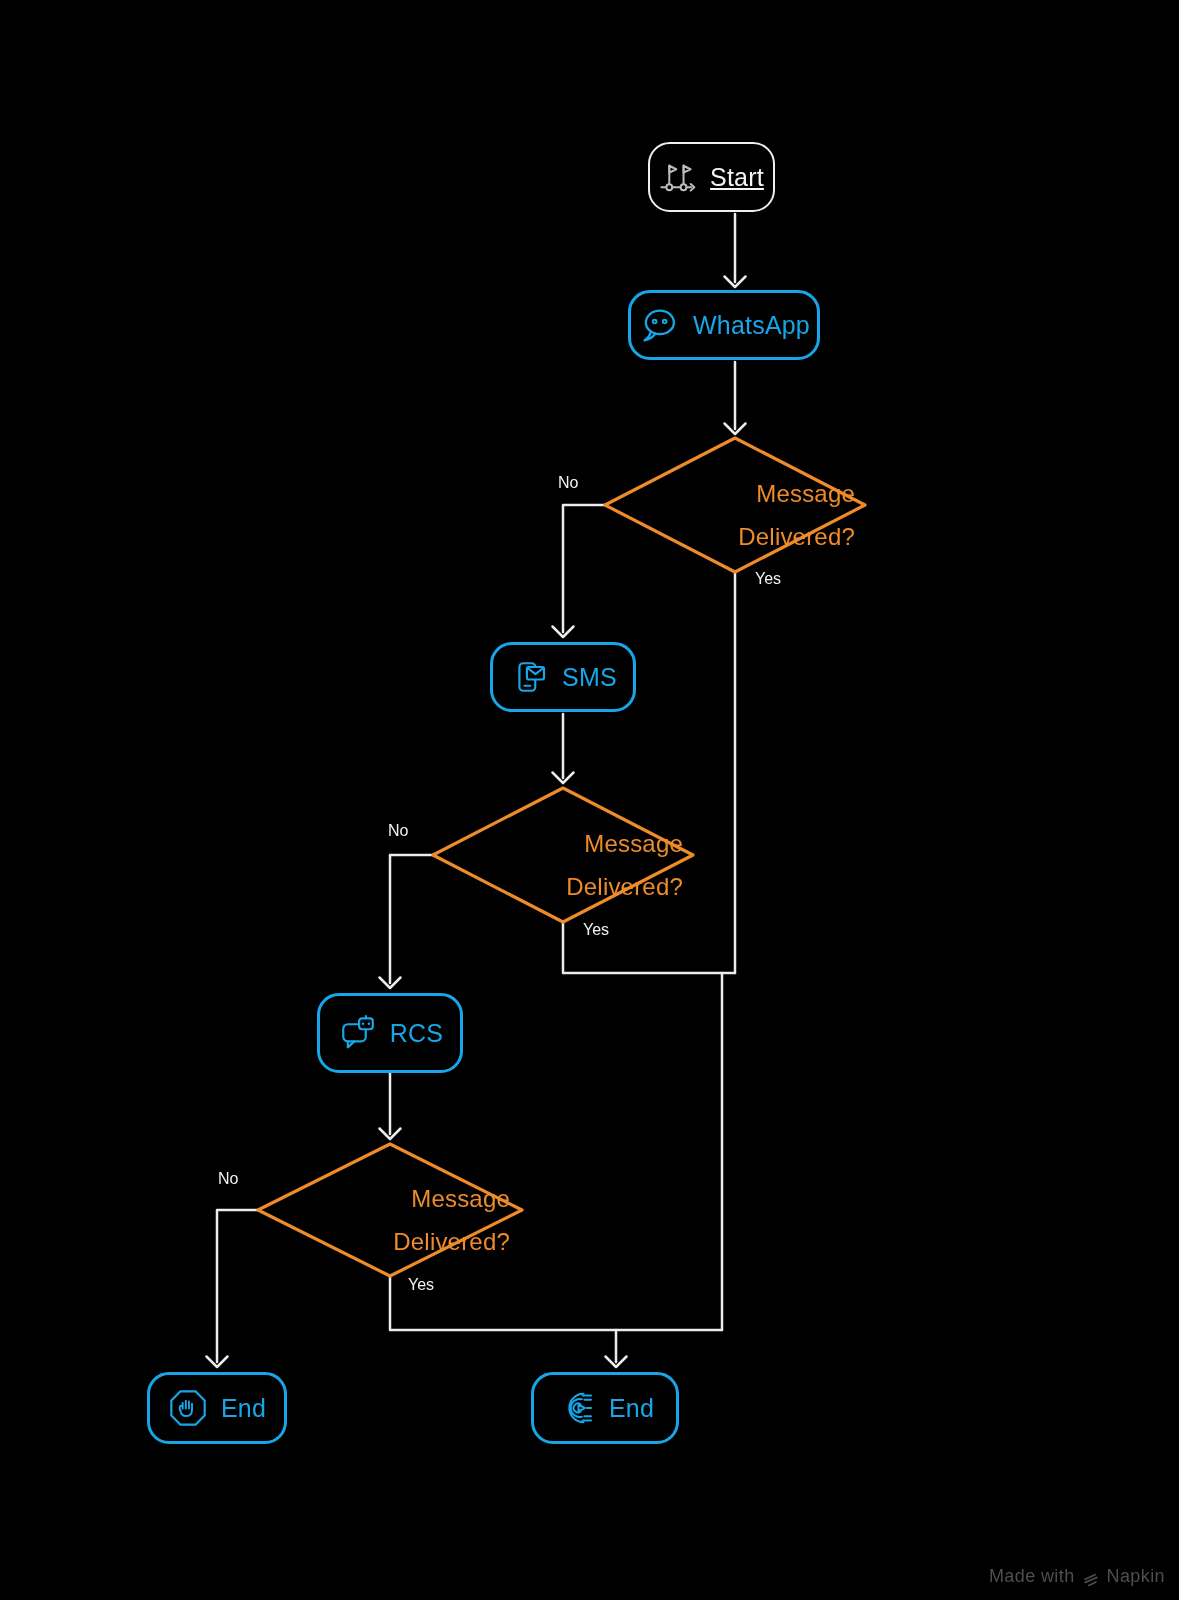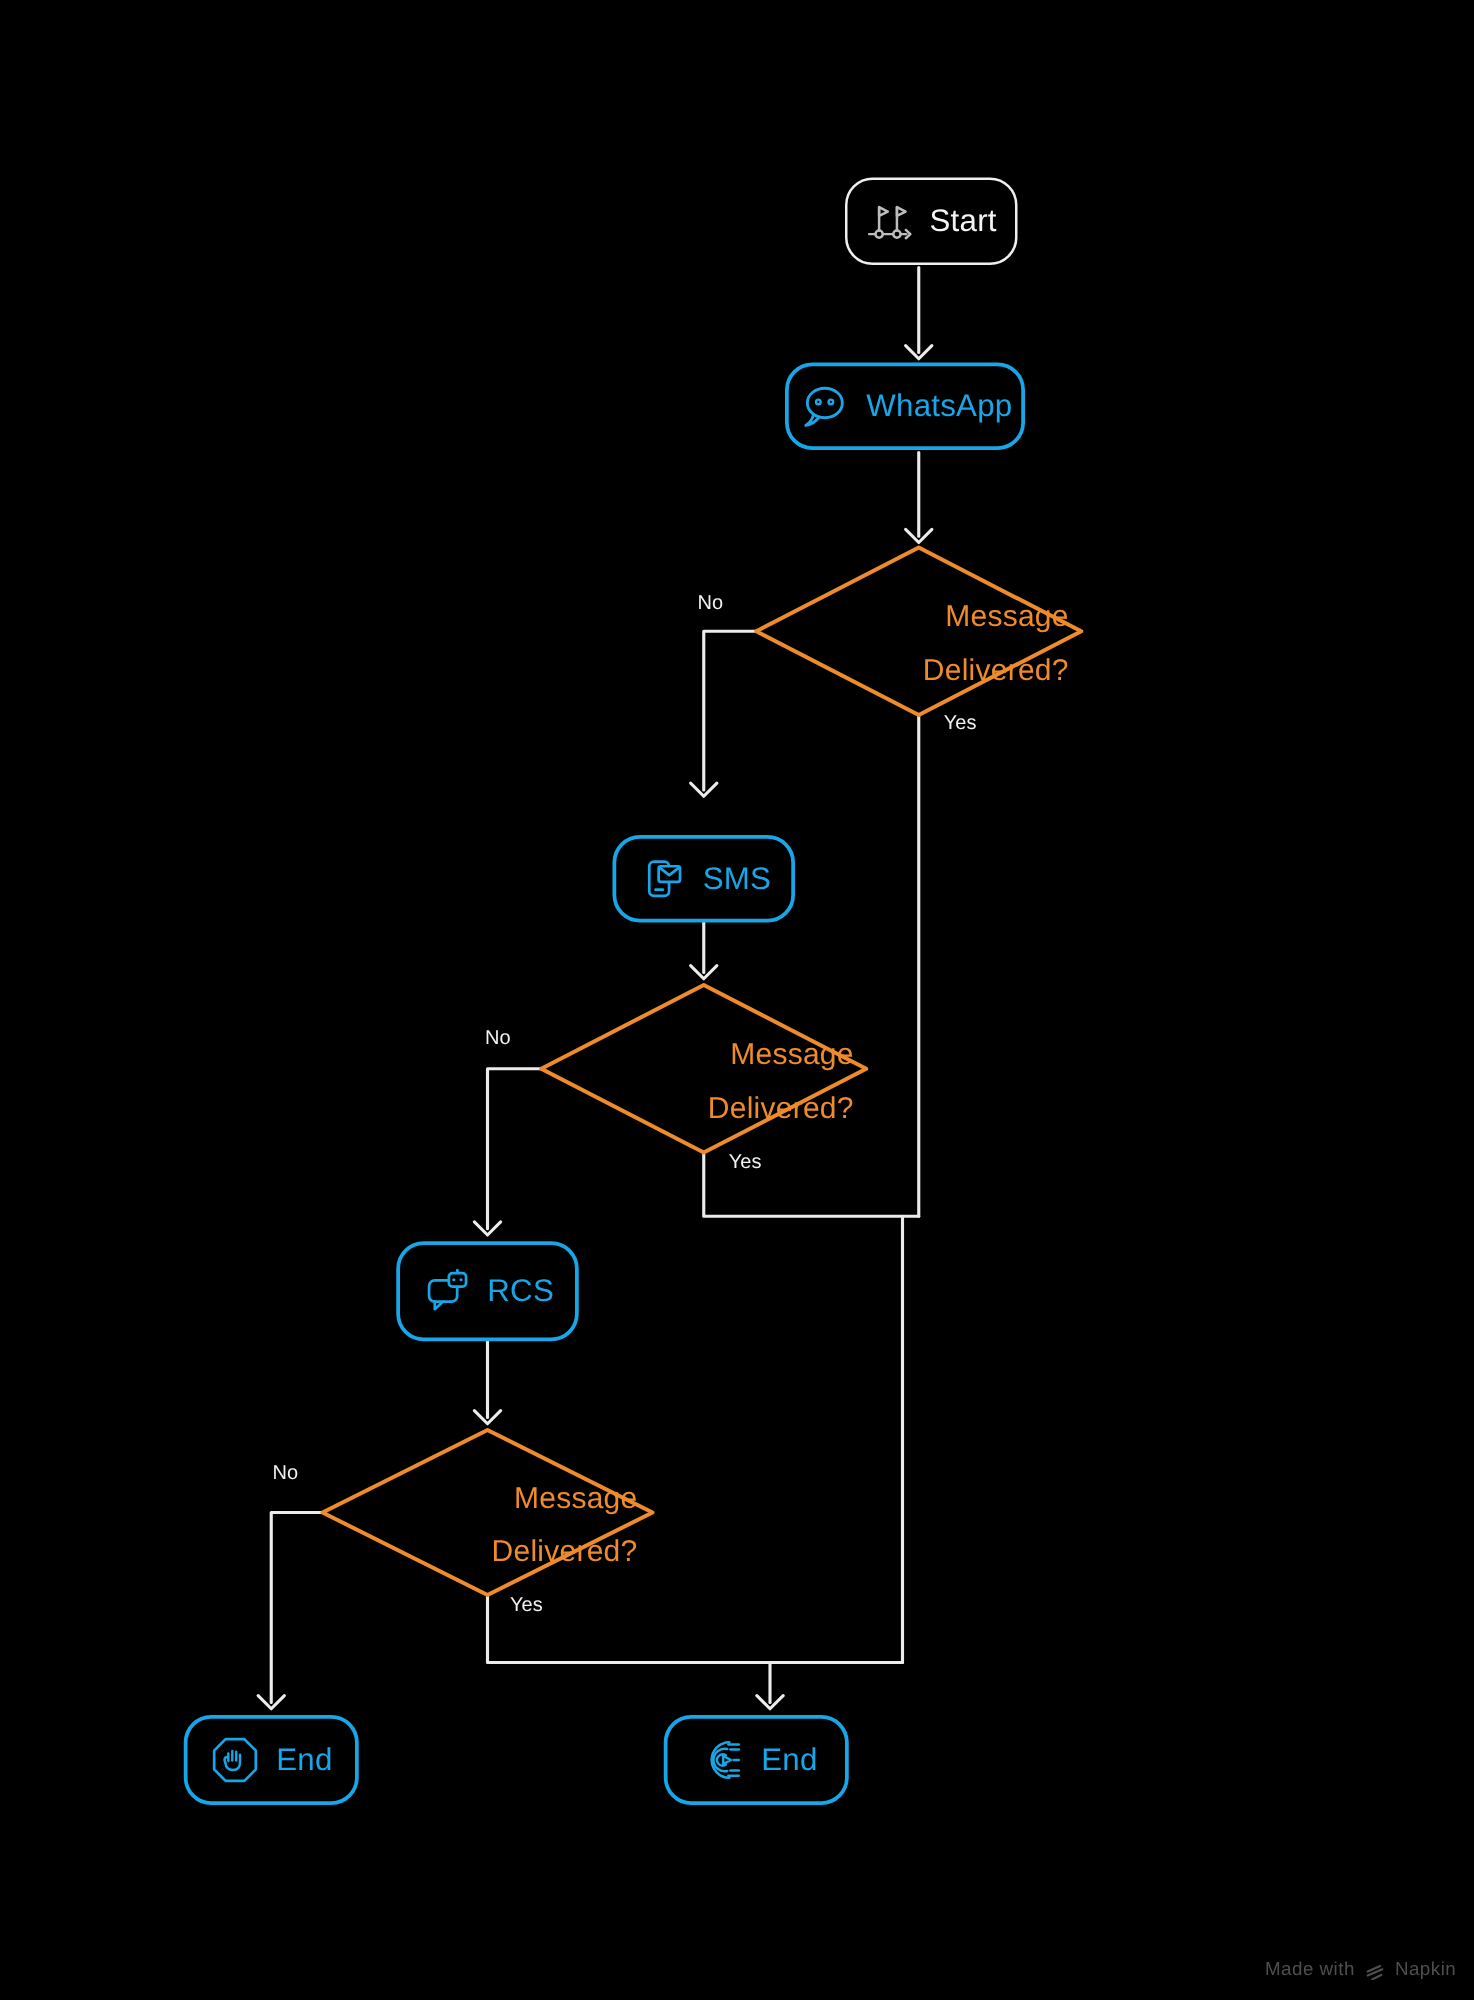--- a/index.html
+++ b/index.html
@@ -20,21 +20,21 @@
   .node-blue{border:3px solid #17A7E9;color:#17A7E9;}
   .node .label{font-size:25px;letter-spacing:.2px;}
   .icon{display:flex;align-items:center;justify-content:center;}
   .dlabel{
     position:absolute;width:240px;text-align:right;color:#EE8B2A;
     font-size:24px;line-height:43px;white-space:pre-line;letter-spacing:.2px;
   }
   .elabel{position:absolute;color:#f2f2f2;font-size:16px;}
   .watermark{
     position:absolute;top:1566px;right:14px;display:flex;align-items:center;
-    gap:7px;color:#4E4E4E;font-size:15px;font-weight:500;letter-spacing:.4px;
+    gap:7px;color:#4E4E4E;font-size:18px;font-weight:500;letter-spacing:.4px;
   }
 </style>
 </head>
 <body>
 
 <div class="canvas">
 
 
   <svg class="wires" width="1179" height="1600" viewBox="0 0 1179 1600">
     <g stroke="#ECECEC" stroke-width="2.5" fill="none" stroke-linecap="round" stroke-linejoin="round">
@@ -73,21 +73,21 @@
   <div class="dlabel" style="left:270px;top:1177px;">Message
 Delivered?</div>
 
   <div class="elabel" style="left:558px;top:474px;">No</div>
   <div class="elabel" style="left:755px;top:570px;">Yes</div>
   <div class="elabel" style="left:388px;top:822px;">No</div>
   <div class="elabel" style="left:583px;top:921px;">Yes</div>
   <div class="elabel" style="left:218px;top:1170px;">No</div>
   <div class="elabel" style="left:408px;top:1276px;">Yes</div>
 
-  <div class="node node-white" style="left:676px;top:142px;width:138px;height:70px;">
+  <div class="node node-white" style="left:648px;top:142px;width:127px;height:70px;text-decoration:underline;">
     <span class="icon">
       <svg width="38" height="38" viewBox="0 0 48 48" fill="none" stroke="#BDBDBD" stroke-width="2.5" stroke-linecap="round" stroke-linejoin="round">
         <path d="M13 33 V9.5"></path>
           <path d="M13 9.8 L21.8 14.2 L13 18.6 Z"></path>
         <path d="M31 33 V9.5"></path>
           <path d="M31 9.8 L39.8 14.2 L31 18.6 Z"></path>
         <circle cx="13" cy="37" r="3.7"></circle>
           <circle cx="31" cy="37" r="3.7"></circle>
         <path d="M3 37 H9"></path>
           <path d="M17 37 H27"></path>
@@ -103,21 +103,21 @@
       <svg width="42" height="42" viewBox="0 0 48 48" fill="none" stroke="#17A7E9" stroke-width="2.6" stroke-linecap="round" stroke-linejoin="round">
         <ellipse cx="25" cy="21" rx="16" ry="13.5"></ellipse>
         <circle cx="19" cy="20" r="2.1" stroke-width="2.2"></circle>
         <circle cx="30.5" cy="20" r="2.1" stroke-width="2.2"></circle>
         <path d="M14.5 32 C13.5 36 11 39.3 7.5 41.5 C12.8 40.6 17 37.8 19.8 34"></path>
       </svg>
     </span>
     <span class="label">WhatsApp</span>
   </div>
 
-  <div class="node node-blue" style="left:490px;top:642px;width:146px;height:70px;margin-top:26px;">
+  <div class="node node-blue" style="left:490px;top:642px;width:146px;height:70px;">
     <span class="icon">
       <svg width="40" height="40" viewBox="0 0 48 48" fill="none" stroke="#17A7E9" stroke-width="2.6" stroke-linecap="round" stroke-linejoin="round">
         <rect x="12.5" y="7.5" width="19" height="33" rx="4.5"></rect>
         <path d="M18.5 34.5 H25.5"></path>
         <rect x="21.5" y="12" width="20.5" height="15" rx="2" fill="#000"></rect>
         <path d="M23 13.8 L31.7 20.5 L40.5 13.8"></path>
       </svg>
     </span>
     <span class="label">SMS</span>
   </div>

